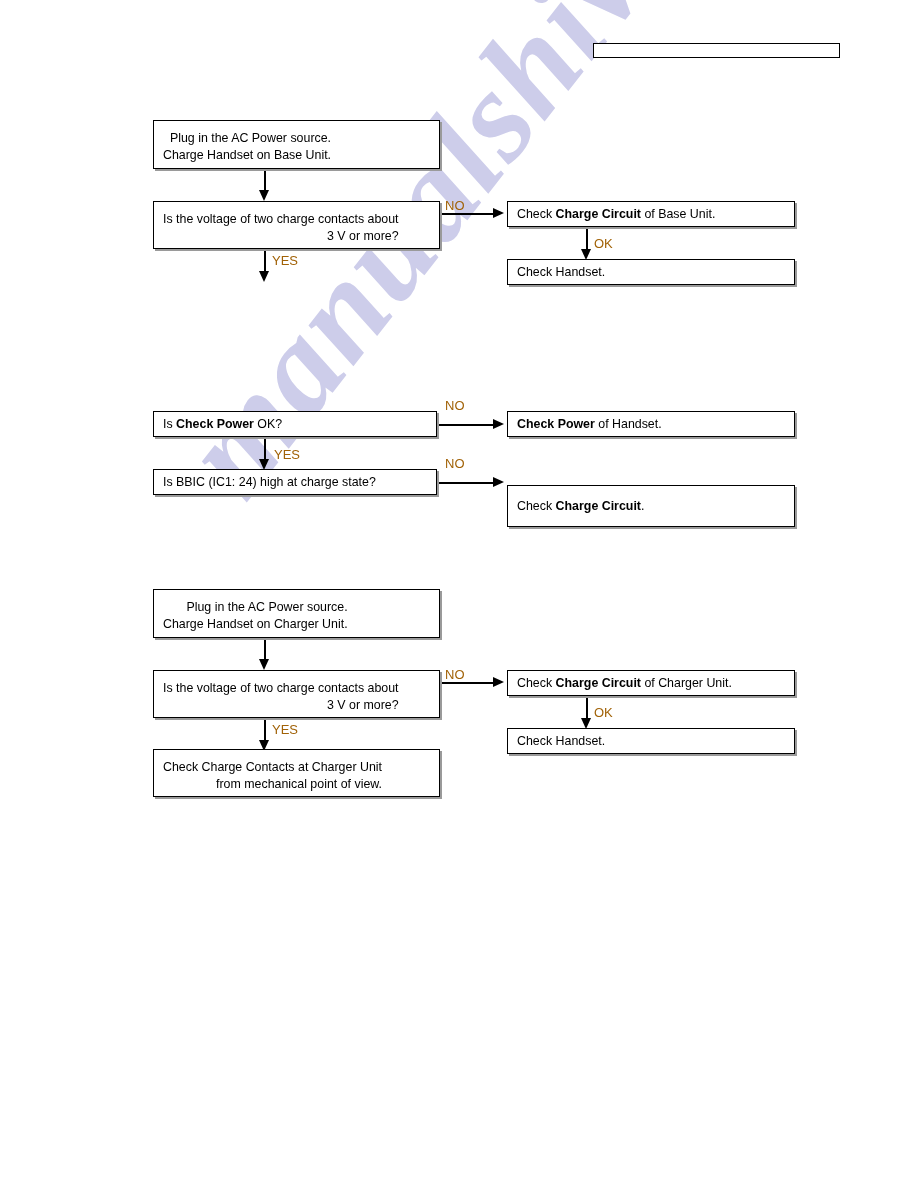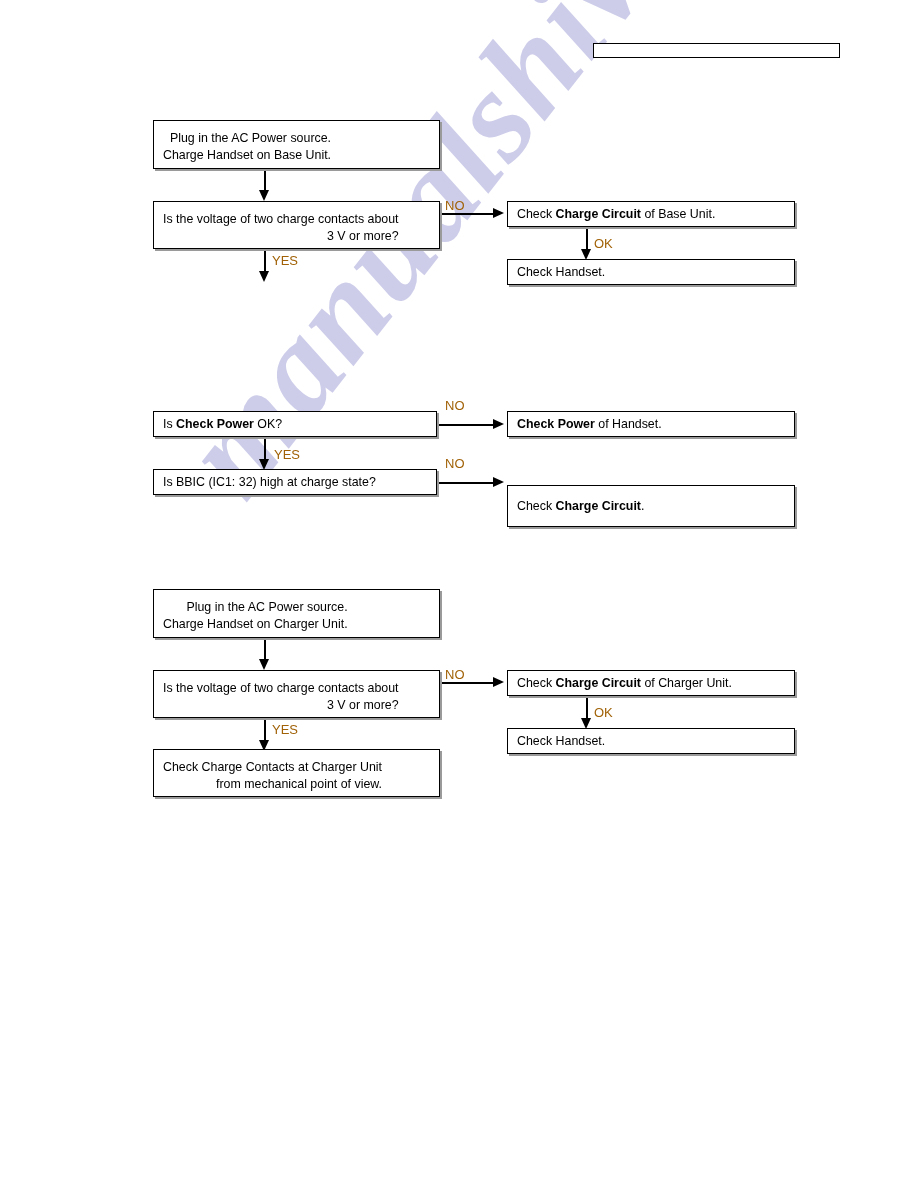--- a/index.html
+++ b/index.html
@@ -179,21 +179,21 @@
 
   <div class="h-line" style="left:437px; top:424px; width:59px;"></div>
   <div class="arrow-right" style="left:493px; top:419px;"></div>
   <div class="edge-label" style="left:445px; top:398px;">NO</div>
 
   <div class="v-line" style="left:264px; top:437px; height:25px;"></div>
   <div class="arrow-down" style="left:259px; top:459px;"></div>
   <div class="edge-label" style="left:274px; top:447px;">YES</div>
 
   <div class="flow-box" style="left:153px; top:469px; width:284px; height:26px;">
-    <div class="bx-text">Is BBIC (IC1: 32) high at charge state?</div>
+    <div class="bx-text">Is BBIC (IC1: 24) high at charge state?</div>
   </div>
 
   <div class="h-line" style="left:437px; top:482px; width:59px;"></div>
   <div class="arrow-right" style="left:493px; top:477px;"></div>
   <div class="edge-label" style="left:445px; top:456px;">NO</div>
 
   <div class="flow-box" style="left:507px; top:411px; width:288px; height:26px;padding-left:30px;">
     <div class="bx-text"><span></span><b>Check Power</b><span> of Handset.</span></div>
   </div>
 

